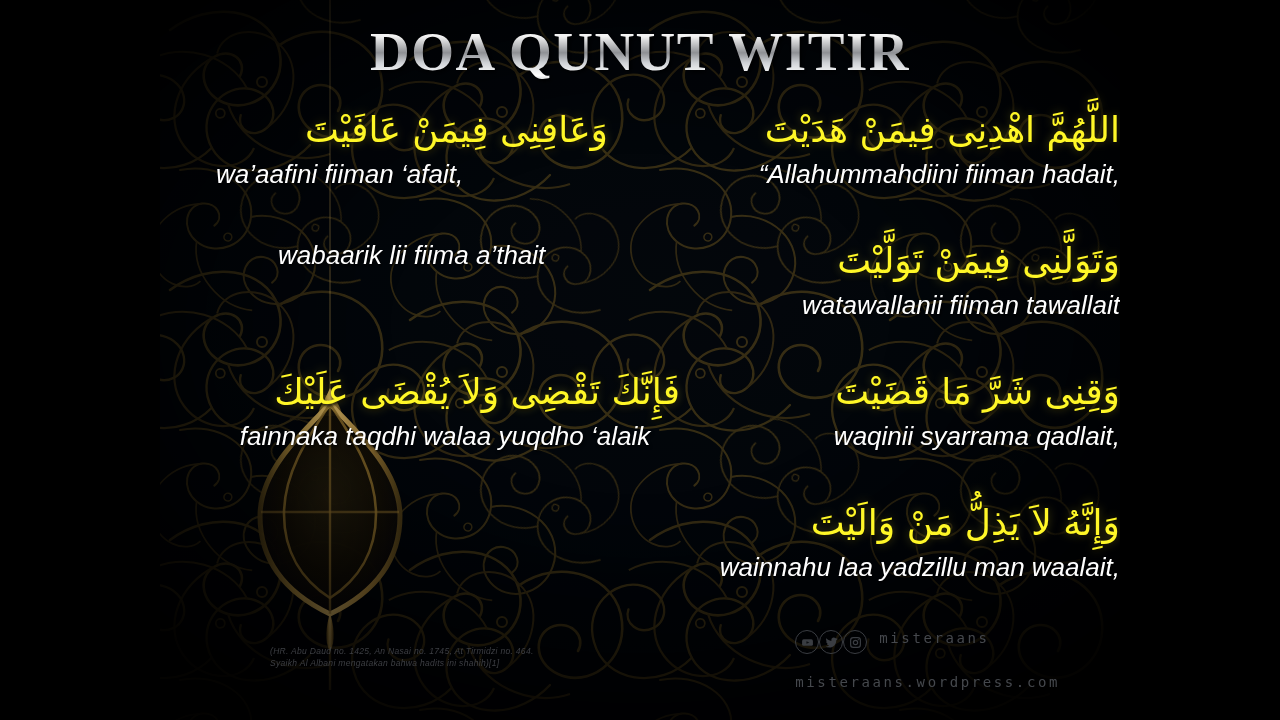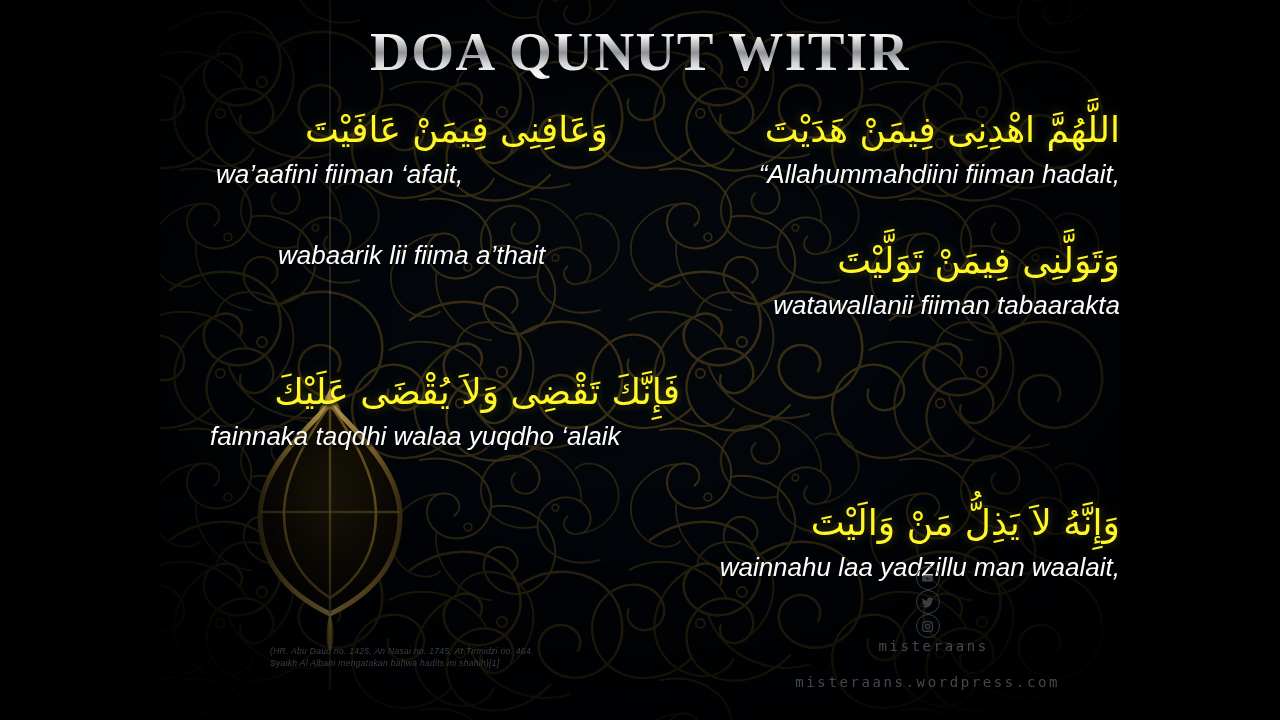--- a/index.html
+++ b/index.html
@@ -66,21 +66,21 @@
   #footnote{
     position:absolute;left:78px;bottom:50px;width:330px;
     font-family:"Liberation Sans",sans-serif;
     font-style:italic;font-size:8.5px;line-height:1.5;
     color:#3d3f44;letter-spacing:.3px;margin-left:32px;
   }
   #footnote div{white-space:nowrap;}
 
   
   #social{position:absolute;right:60px;bottom:30px;text-align:left;}
-  .soc-row{display:flex;align-items:center;gap:0;flex-direction:column;}
+  .soc-row{display:flex;gap:0;}
   .ic{
     width:22px;height:22px;border-radius:50%;
     border:1.6px solid #3a3d42;
     display:flex;align-items:center;justify-content:center;
     color:#3a3d42;
   }
   .ic svg{display:block;}
   .handle{
     margin-left:12px;font-family:"DejaVu Sans Mono","Liberation Mono",monospace;
     font-size:14px;color:#45484d;letter-spacing:2.6px;
@@ -187,31 +187,35 @@
         </div>
         <div class="cell left" style="left:28px;width:420px;">
           <div class="ar">وَعَافِنِى فِيمَنْ عَافَيْتَ</div>
           <div class="tr" style="text-align:left;padding-left:28px;">wa’aafini fiiman ‘afait,</div>
         </div>
       </div>
 
       <div class="row">
         <div class="cell right" style="right:0px;width:460px;">
           <div class="ar">وَتَوَلَّنِى فِيمَنْ تَوَلَّيْتَ</div>
-          <div class="tr">watawallanii fiiman tabaarakta</div>
+          <div class="tr">watawallanii fiiman tawallait</div>
         </div>
         <div class="cell left" style="left:28px;width:420px;">
           <div class="tr" style="text-align:left;padding-left:90px;">wabaarik lii fiima a’thait</div>
         </div>
       </div>
 
       <div class="row">
+        <div class="cell right" style="right:0px;width:400px;">
+          <div class="ar">وَقِنِى شَرَّ مَا قَضَيْتَ</div>
+          <div class="tr">waqinii syarrama qadlait,</div>
+        </div>
         <div class="cell left" style="left:20px;width:500px;">
           <div class="ar">فَإِنَّكَ تَقْضِى وَلاَ يُقْضَى عَلَيْكَ</div>
-          <div class="tr" style="text-align:left;padding-left:30px;">fainnaka taqdhi walaa yuqdho ‘alaik</div>
+          <div class="tr" style="text-align:center;padding-left:30px;">fainnaka taqdhi walaa yuqdho ‘alaik</div>
         </div>
       </div>
 
       <div class="row">
         <div class="cell right" style="right:0px;width:450px;">
           <div class="ar">وَإِنَّهُ لاَ يَذِلُّ مَنْ وَالَيْتَ</div>
           <div class="tr">wainnahu laa yadzillu man waalait,</div>
         </div>
       </div>
 

